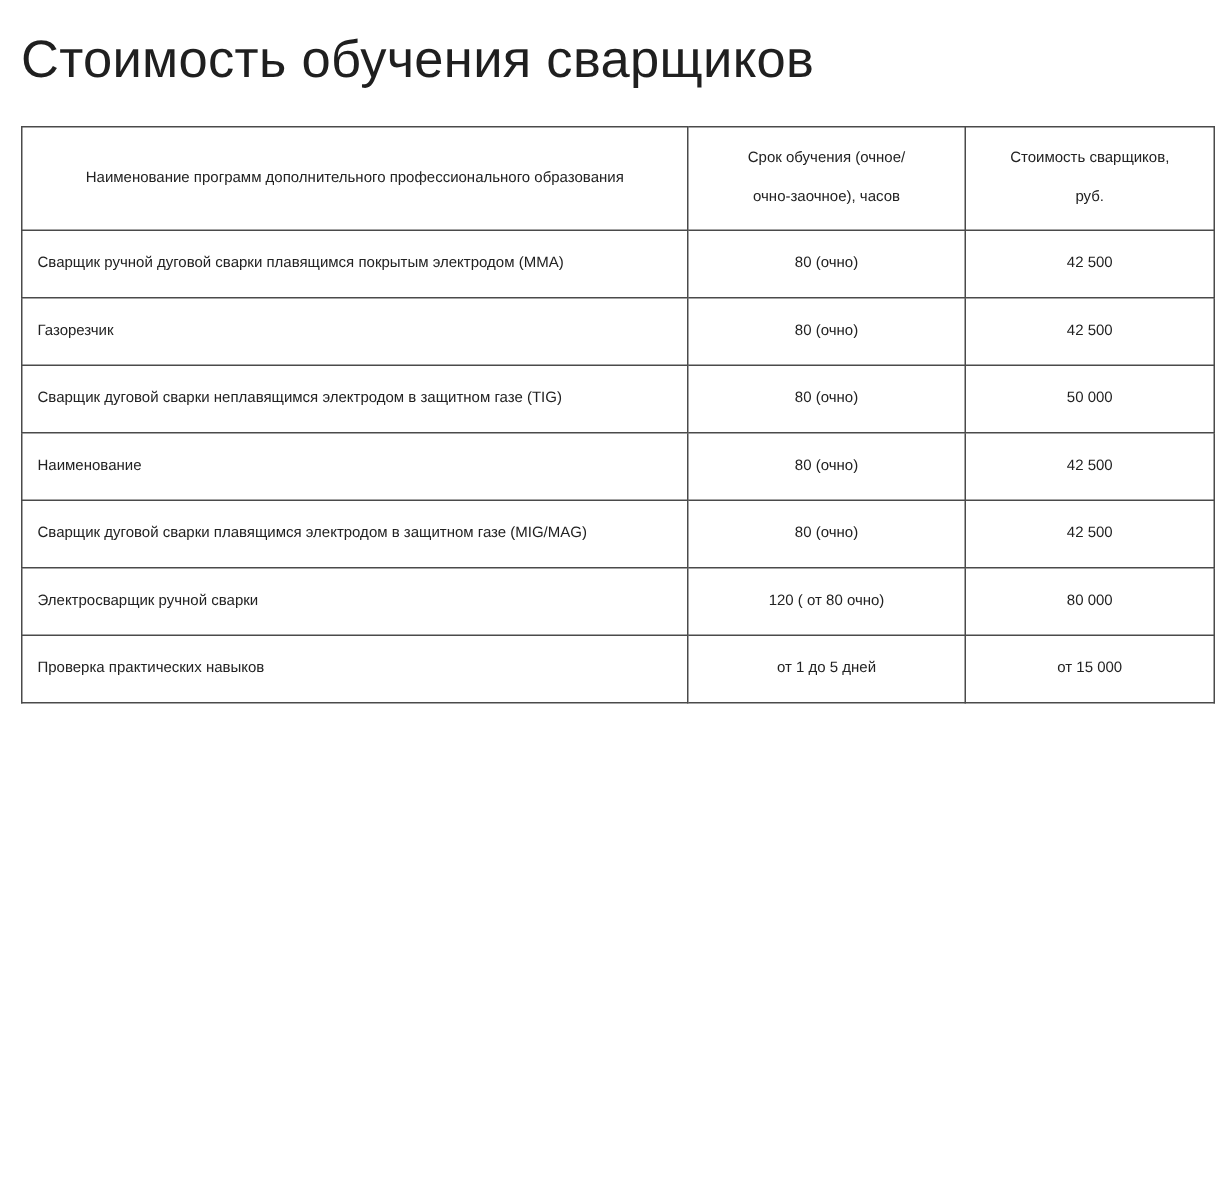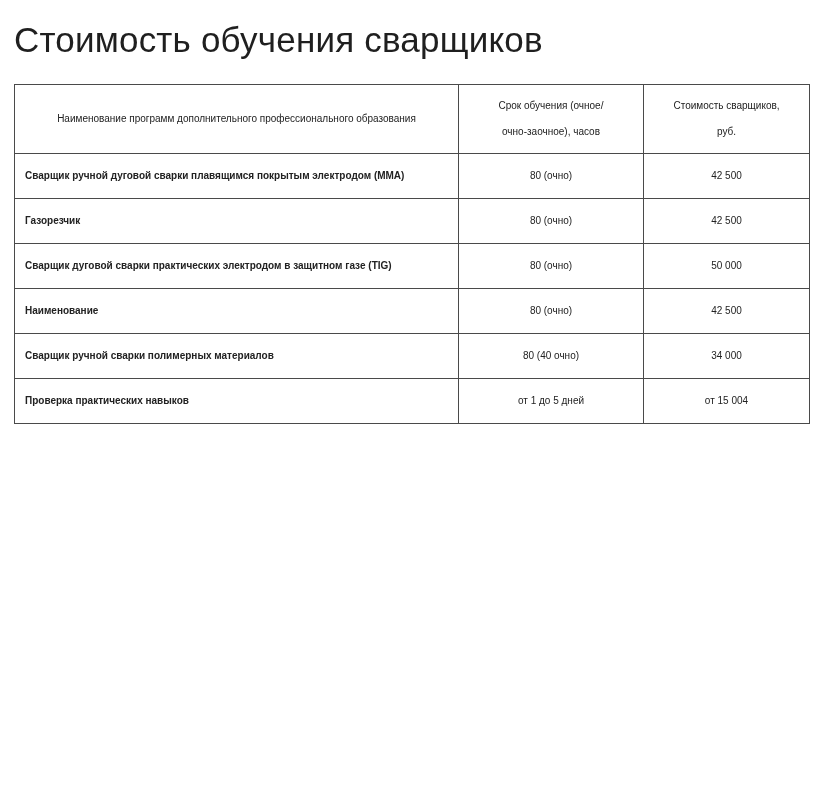--- a/index.html
+++ b/index.html
@@ -43,21 +43,20 @@
     text-align: center;
     padding: 8px 28px;
   }
   .pricing-table td {
     padding: 9px 6px;
     text-align: center;
   }
   .pricing-table td.program-cell {
     text-align: left;
     padding: 9px 12px 9px 10px;
-    font-weight: bold;
   }
 </style>
 </head>
 <body>
 
 <div class="page">
 
   <h1 class="page-title">Стоимость обучения сварщиков</h1>
 
   <table class="pricing-table">
@@ -80,43 +79,48 @@
     <td class="cost-cell">42 500</td>
   </tr>
 
   <tr>
     <td class="program-cell">Газорезчик</td>
     <td class="duration-cell">80 (очно)</td>
     <td class="cost-cell">42 500</td>
   </tr>
 
   <tr>
-    <td class="program-cell">Сварщик дуговой сварки практических электродом в защитном газе (TIG)</td>
+    <td class="program-cell">Сварщик дуговой сварки неплавящимся электродом в защитном газе (TIG)</td>
     <td class="duration-cell">80 (очно)</td>
     <td class="cost-cell">50 000</td>
   </tr>
 
   <tr>
     <td class="program-cell">Наименование</td>
     <td class="duration-cell">80 (очно)</td>
     <td class="cost-cell">42 500</td>
   </tr>
 
+  <tr>
+    <td class="program-cell">Сварщик дуговой сварки плавящимся электродом в защитном газе (MIG/MAG)</td>
+    <td class="duration-cell">80 (очно)</td>
+    <td class="cost-cell">42 500</td>
+  </tr>
+
+  <tr>
+    <td class="program-cell">Электросварщик ручной сварки</td>
+    <td class="duration-cell">120 ( от 80 очно)</td>
+    <td class="cost-cell">80 000</td>
+  </tr>
+
 
 
 
 
   <tr>
-    <td class="program-cell">Сварщик ручной сварки полимерных материалов</td>
-    <td class="duration-cell">80 (40 очно)</td>
-    <td class="cost-cell">34 000</td>
-  </tr>
-
-
-  <tr>
     <td class="program-cell">Проверка практических навыков</td>
     <td class="duration-cell">от 1 до 5 дней</td>
-    <td class="cost-cell">от 15 004</td>
+    <td class="cost-cell">от 15 000</td>
   </tr>
 </tbody>
   </table>
 
 </div>
 
 </body></html>

